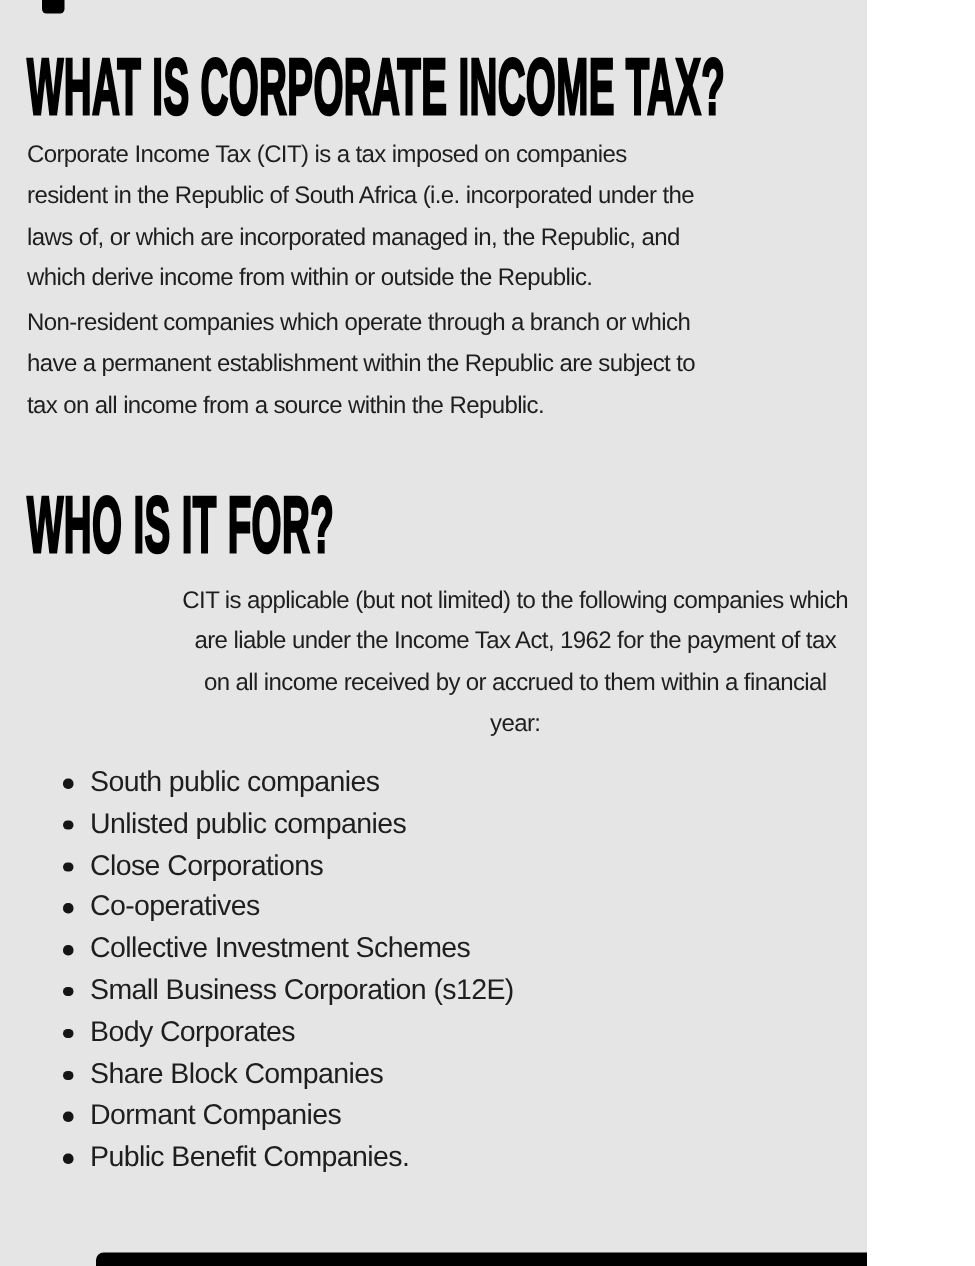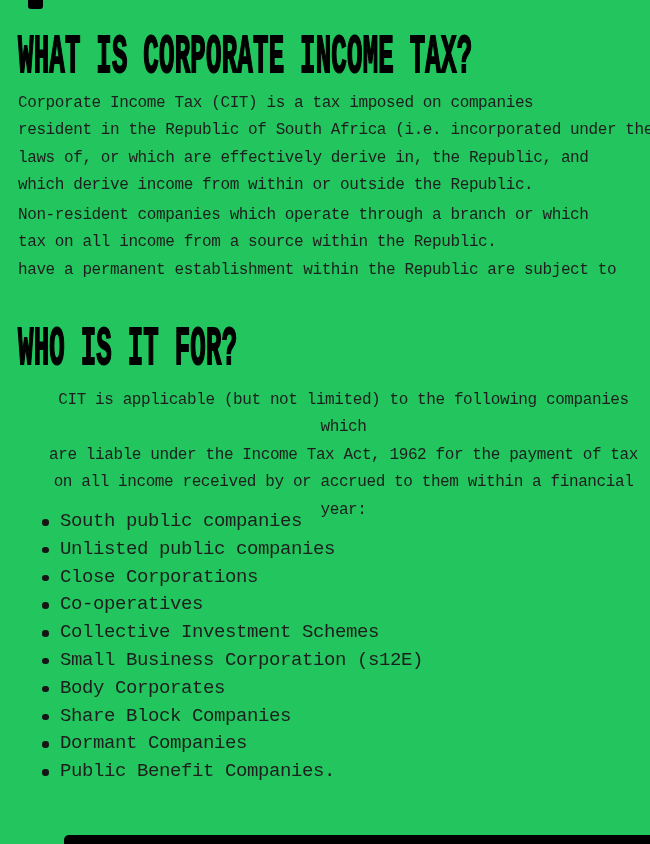--- a/index.html
+++ b/index.html
@@ -2,25 +2,25 @@
 <html><head>
 <meta charset="utf-8">
 <style>
   html, body {
     margin: 0;
     padding: 0;
     background: #ffffff;
   }
   .page {
     position: relative;
-    width: 650px;
+    width: 578px;
     height: 844px;
-    background: #22c55e;
+    background: #e5e5e5;
     overflow: hidden;
-    font-family: Liberation Mono, monospace;
+    font-family: Liberation Sans, sans-serif;
   }
 
   
   .heading {
     position: absolute;
     left: 18px;
     margin: 0;
     color: #000000;
     white-space: nowrap;
   }
@@ -102,28 +102,28 @@
 
   <div class="crop-mark-top"></div>
 
   <h1 class="heading h1">
     <span class="brush">WHAT IS CORPORATE INCOME TAX?</span>
   </h1>
 
   <div class="para p1">
     <div class="line">Corporate Income Tax (CIT) is a tax imposed on companies</div>
     <div class="line">resident in the Republic of South Africa (i.e. incorporated under the</div>
-    <div class="line">laws of, or which are effectively derive in, the Republic, and</div>
+    <div class="line">laws of, or which are incorporated managed in, the Republic, and</div>
     <div class="line">which derive income from within or outside the Republic.</div>
   </div>
 
   <div class="para p2">
     <div class="line">Non-resident companies which operate through a branch or which</div>
+    <div class="line">have a permanent establishment within the Republic are subject to</div>
     <div class="line">tax on all income from a source within the Republic.</div>
-    <div class="line">have a permanent establishment within the Republic are subject to</div>
   </div>
 
   <h2 class="heading h2">
     <span class="brush">WHO IS IT FOR?</span>
   </h2>
 
   <div class="para p3">
     <div class="line">CIT is applicable (but not limited) to the following companies which</div>
     <div class="line">are liable under the Income Tax Act, 1962 for the payment of tax</div>
     <div class="line">on all income received by or accrued to them within a financial</div>

